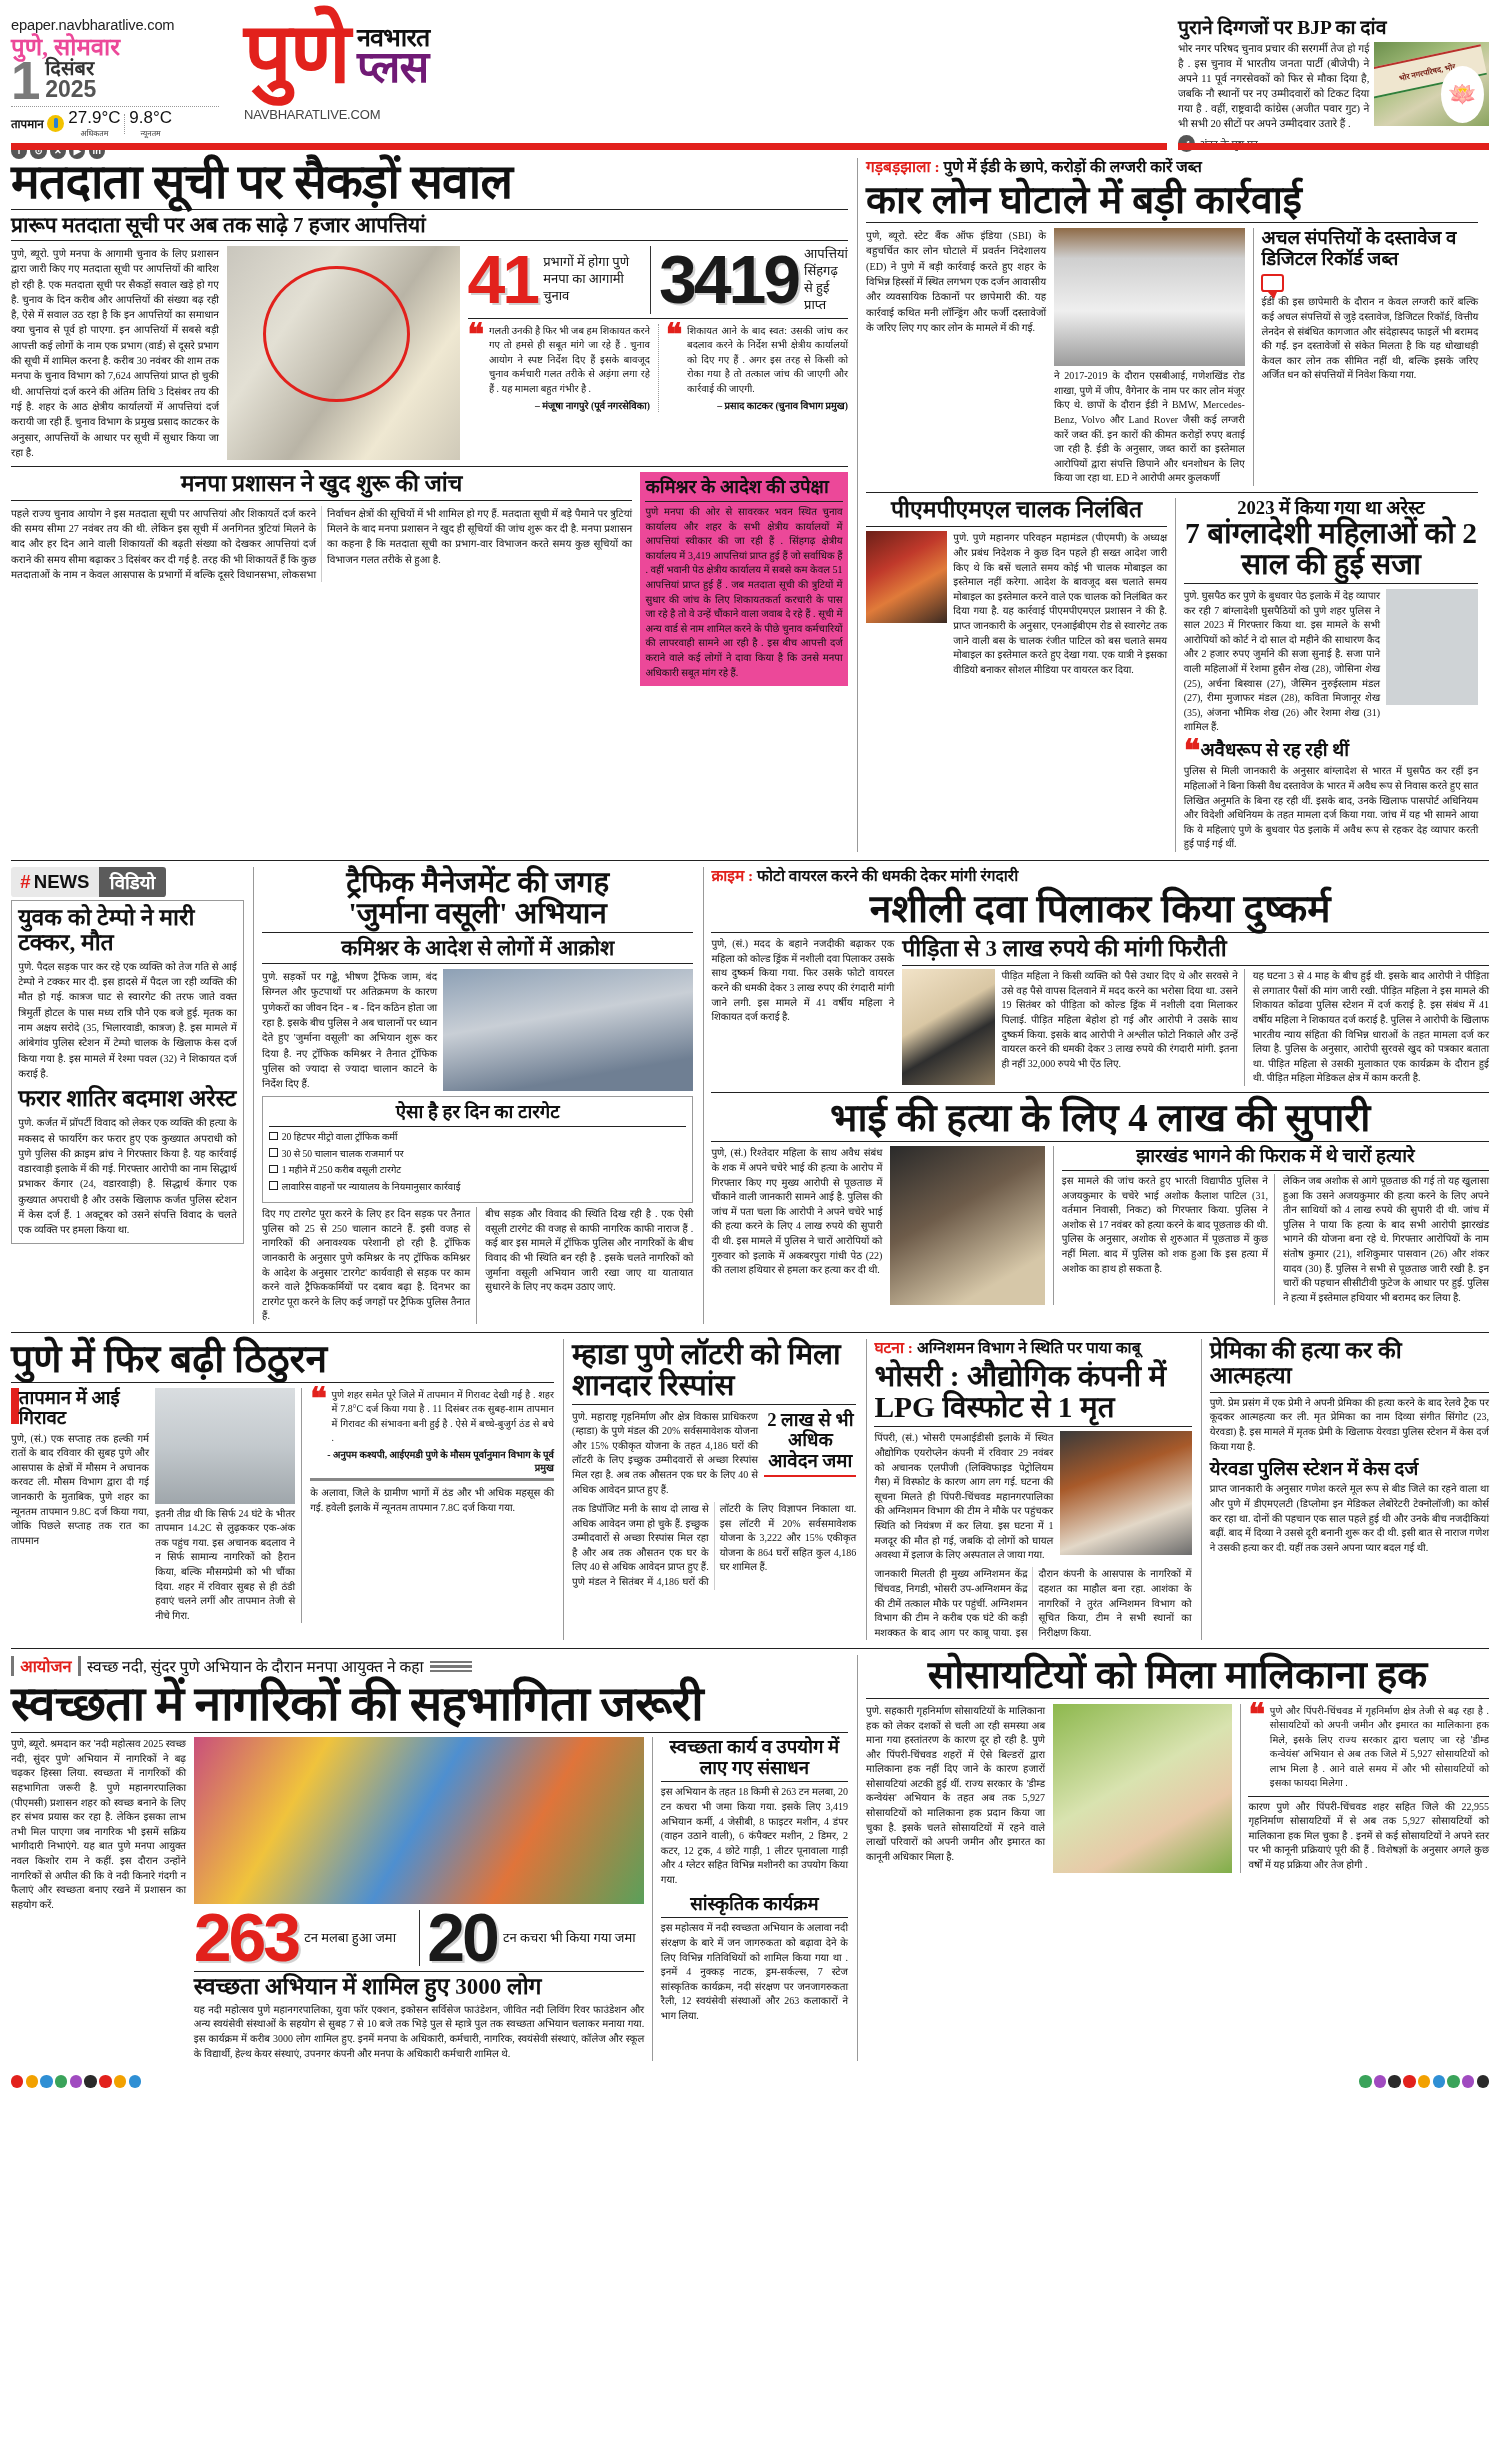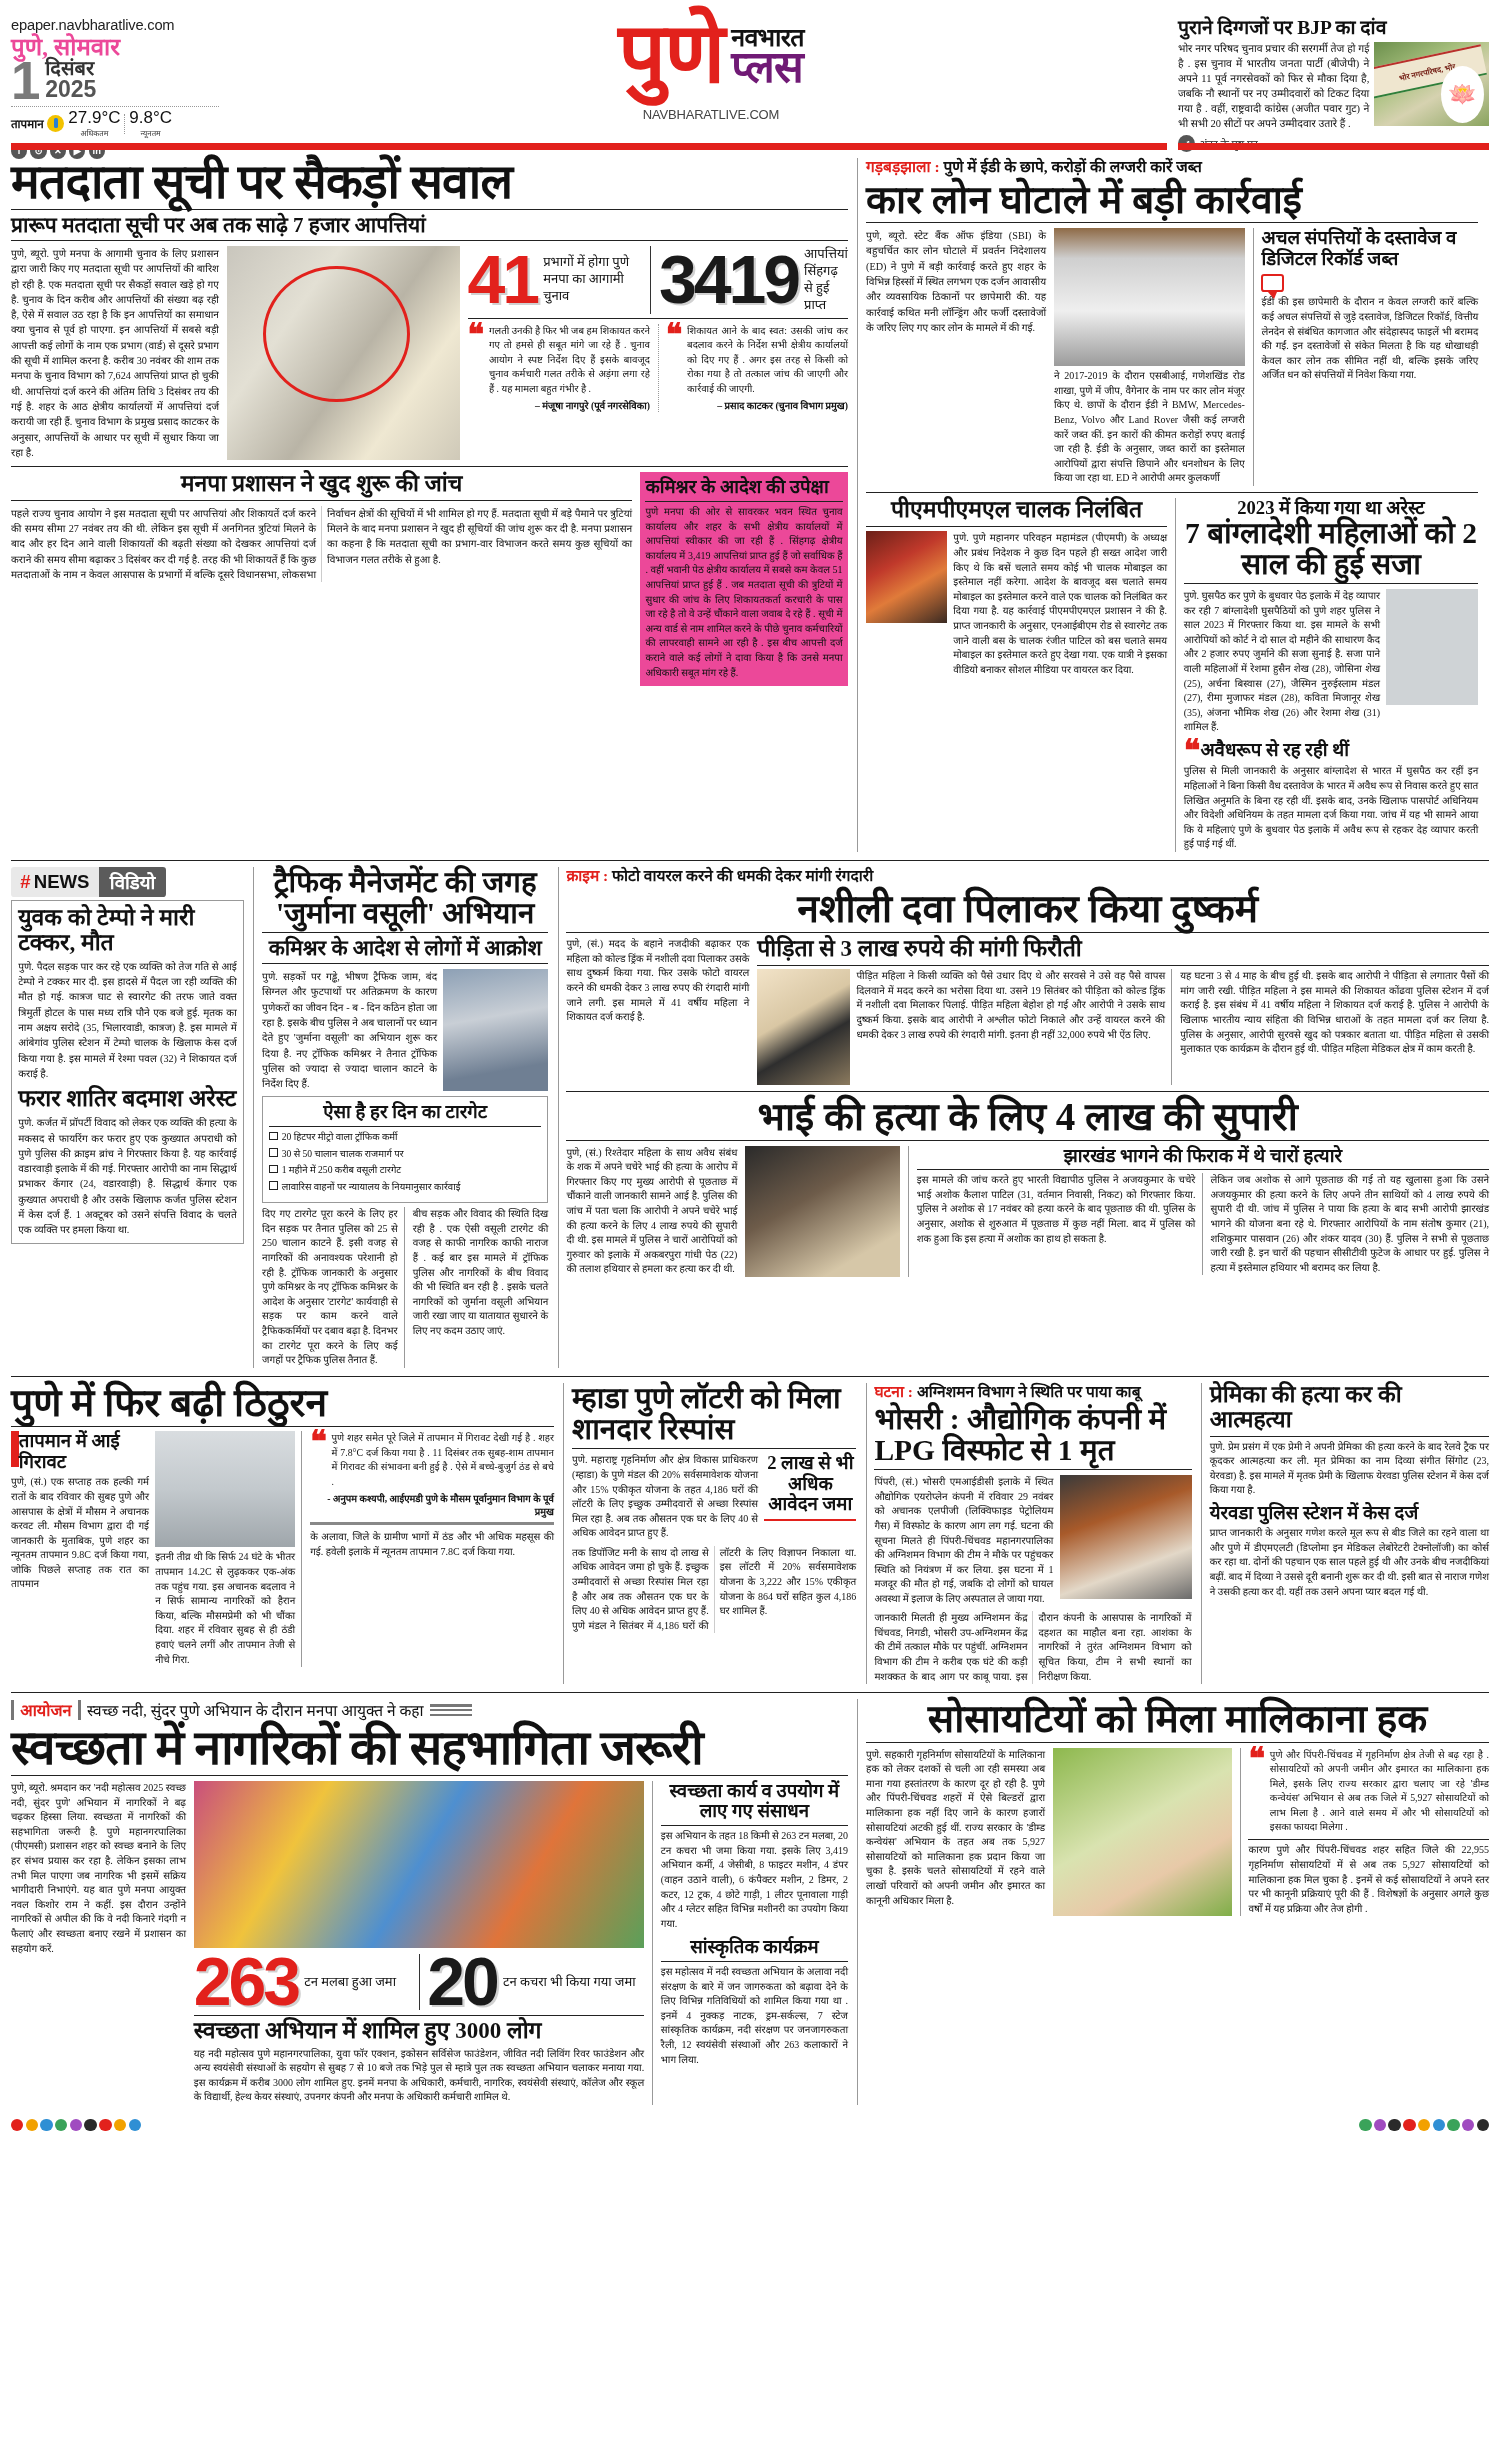--- a/index.html
+++ b/index.html
@@ -62,21 +62,21 @@
   .social { display: flex; gap: 3.1px; margin-top: 3.9px; }
   .soc {
     width: 16.3px; height: 16.3px; border-radius: 50%;
     background: #555; color: #fff; font-size: 9.3px; font-weight: bold;
     display: flex; align-items: center; justify-content: center;
     font-family: "Liberation Sans", sans-serif;
   }
 
   .mast-center {
     flex: 1; display: flex; flex-direction: column;
-    align-items: center; justify-content: flex-start;
+    justify-content: flex-start;
   }
   .logo-row { display: flex; align-items: center; gap: 7.8px; margin-top: 3.1px; }
   .logo-pune {
     font-size: 84px; font-weight: bold; color: #e2211c;
     line-height: 0.88; letter-spacing: -1.6px;
     font-family: "Liberation Serif", serif;
   }
   .logo-nb { line-height: 0.95; padding-top: 6.2px; }
   .logo-nav {
     font-size: 25px; font-weight: bold; color: #111; display: block;
@@ -428,21 +428,21 @@
         <div class="tab-b">विडियो</div>
       </div>
       <div class="boxed">
         <div class="hl-m">युवक को टेम्पो ने मारी टक्कर, मौत</div>
         <div class="body-txt mt4">पुणे. पैदल सड़क पार कर रहे एक व्यक्ति को तेज गति से आई टेम्पो ने टक्कर मार दी. इस हादसे में पैदल जा रही व्यक्ति की मौत हो गई. कात्रज घाट से स्वारगेट की तरफ जाते वक्त त्रिमुर्ती होटल के पास मध्य रात्रि पौने एक बजे हुई. मृतक का नाम अक्षय सरोदे (35, भिलारवाडी, कात्रज) है. इस मामले में आंबेगांव पुलिस स्टेशन में टेम्पो चालक के खिलाफ केस दर्ज किया गया है. इस मामले में रेश्मा पवल (32) ने शिकायत दर्ज कराई है.</div>
         <div class="hl-m mt8">फरार शातिर बदमाश अरेस्ट</div>
         <div class="body-txt mt4">पुणे. कर्जत में प्रॉपर्टी विवाद को लेकर एक व्यक्ति की हत्या के मकसद से फायरिंग कर फरार हुए एक कुख्यात अपराधी को पुणे पुलिस की क्राइम ब्रांच ने गिरफ्तार किया है. यह कार्रवाई वडारवाड़ी इलाके में की गई. गिरफ्तार आरोपी का नाम सिद्धार्थ प्रभाकर केंगार (24, वडारवाड़ी) है. सिद्धार्थ केंगार एक कुख्यात अपराधी है और उसके खिलाफ कर्जत पुलिस स्टेशन में केस दर्ज हैं. 1 अक्टूबर को उसने संपत्ति विवाद के चलते एक व्यक्ति पर हमला किया था.</div>
       </div>
     </div>
 
-    <div style="width:295px" class="divider-v pad-l">
+    <div style="width:440px" class="divider-v pad-l">
       <div class="hl-l center">ट्रैफिक मैनेजमेंट की जगह</div>
       <div class="hl-l center">'जुर्माना वसूली' अभियान</div>
       <div class="thinrule mt4"></div>
       <div class="sub-head center mt4">कमिश्नर के आदेश से लोगों में आक्रोश</div>
       <div class="thinrule mt4"></div>
       <div class="row gap8 mt6">
         <div style="width:175px" class="body-txt">पुणे. सड़कों पर गड्ढे, भीषण ट्रैफिक जाम, बंद सिग्नल और फुटपाथों पर अतिक्रमण के कारण पुणेकरों का जीवन दिन - ब - दिन कठिन होता जा रहा है. इसके बीच पुलिस ने अब चालानों पर ध्यान देते हुए 'जुर्माना वसूली' का अभियान शुरू कर दिया है. नए ट्रॉफिक कमिश्नर ने तैनात ट्रॉफिक पुलिस को ज्यादा से ज्यादा चालान काटने के निर्देश दिए हैं.</div>
         <div style="flex:1" class="photo police"></div>
       </div>
       <div class="boxed mt6">

